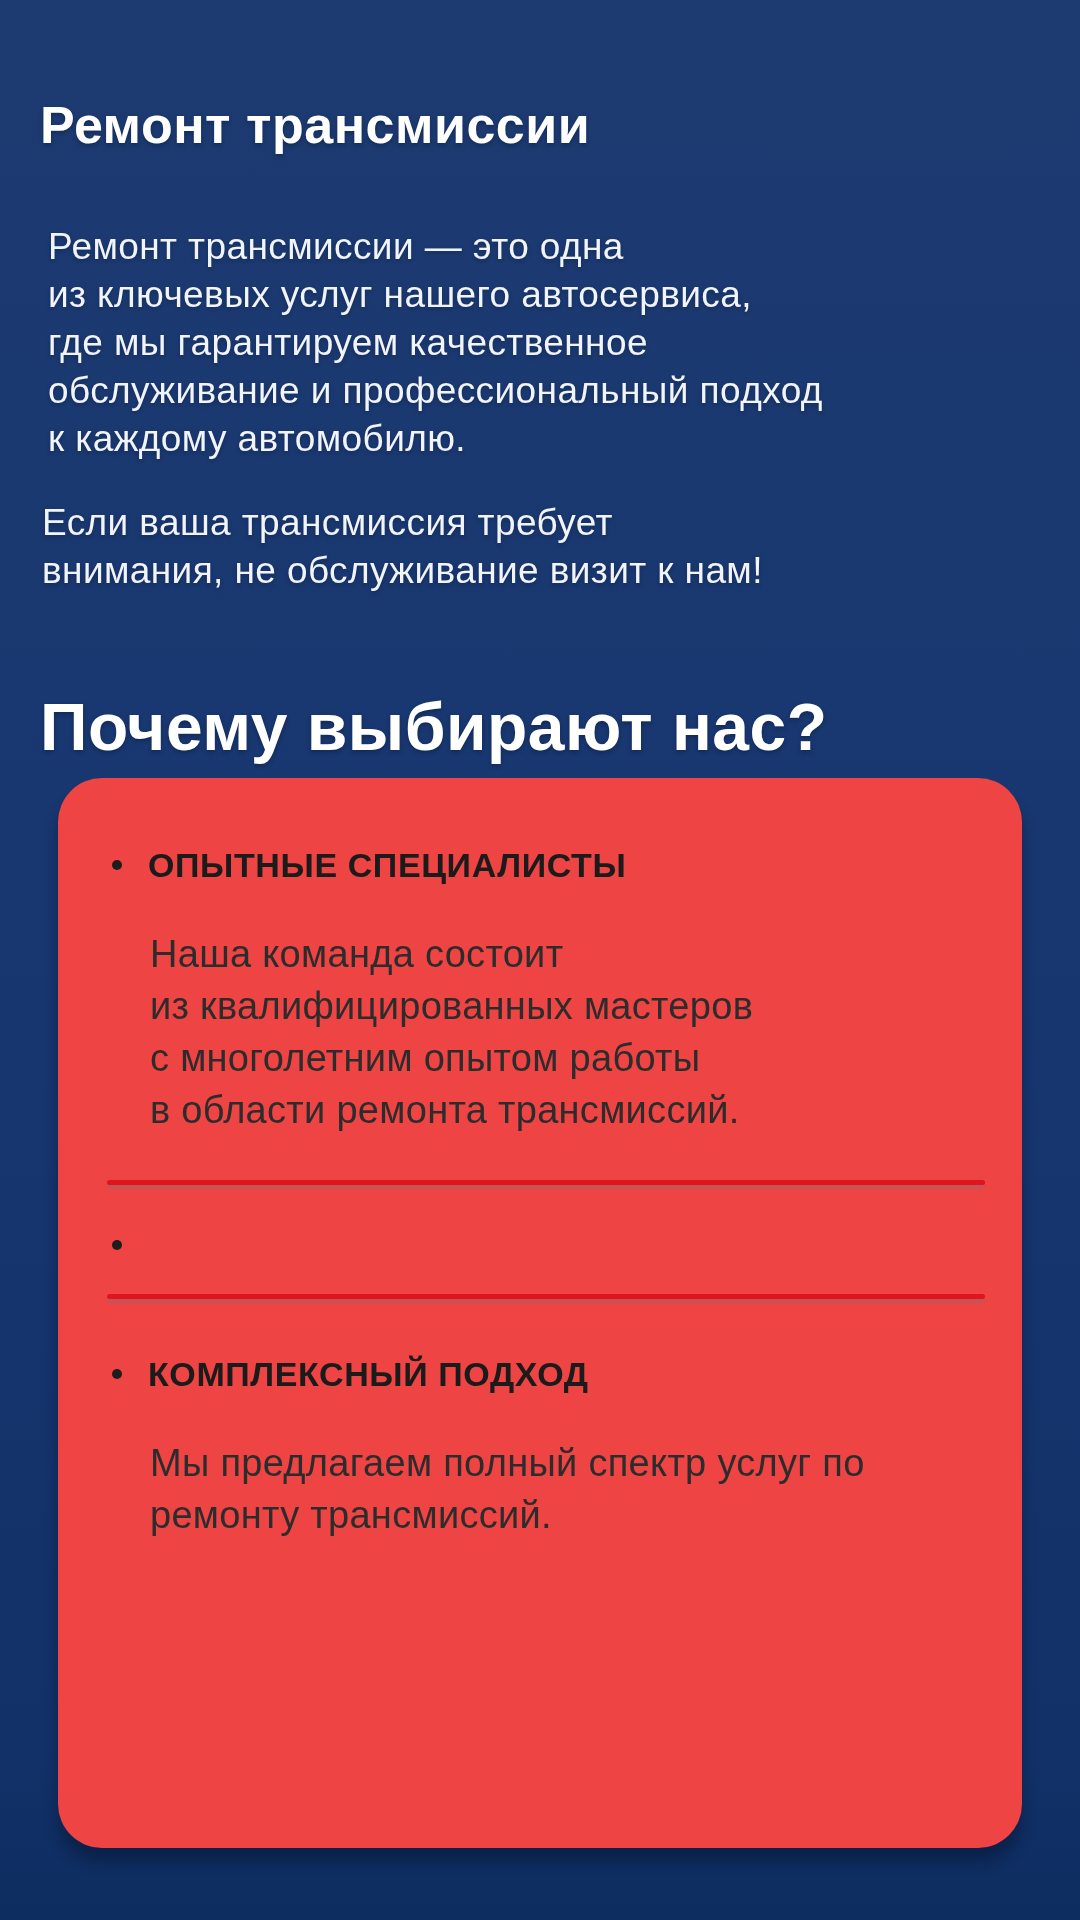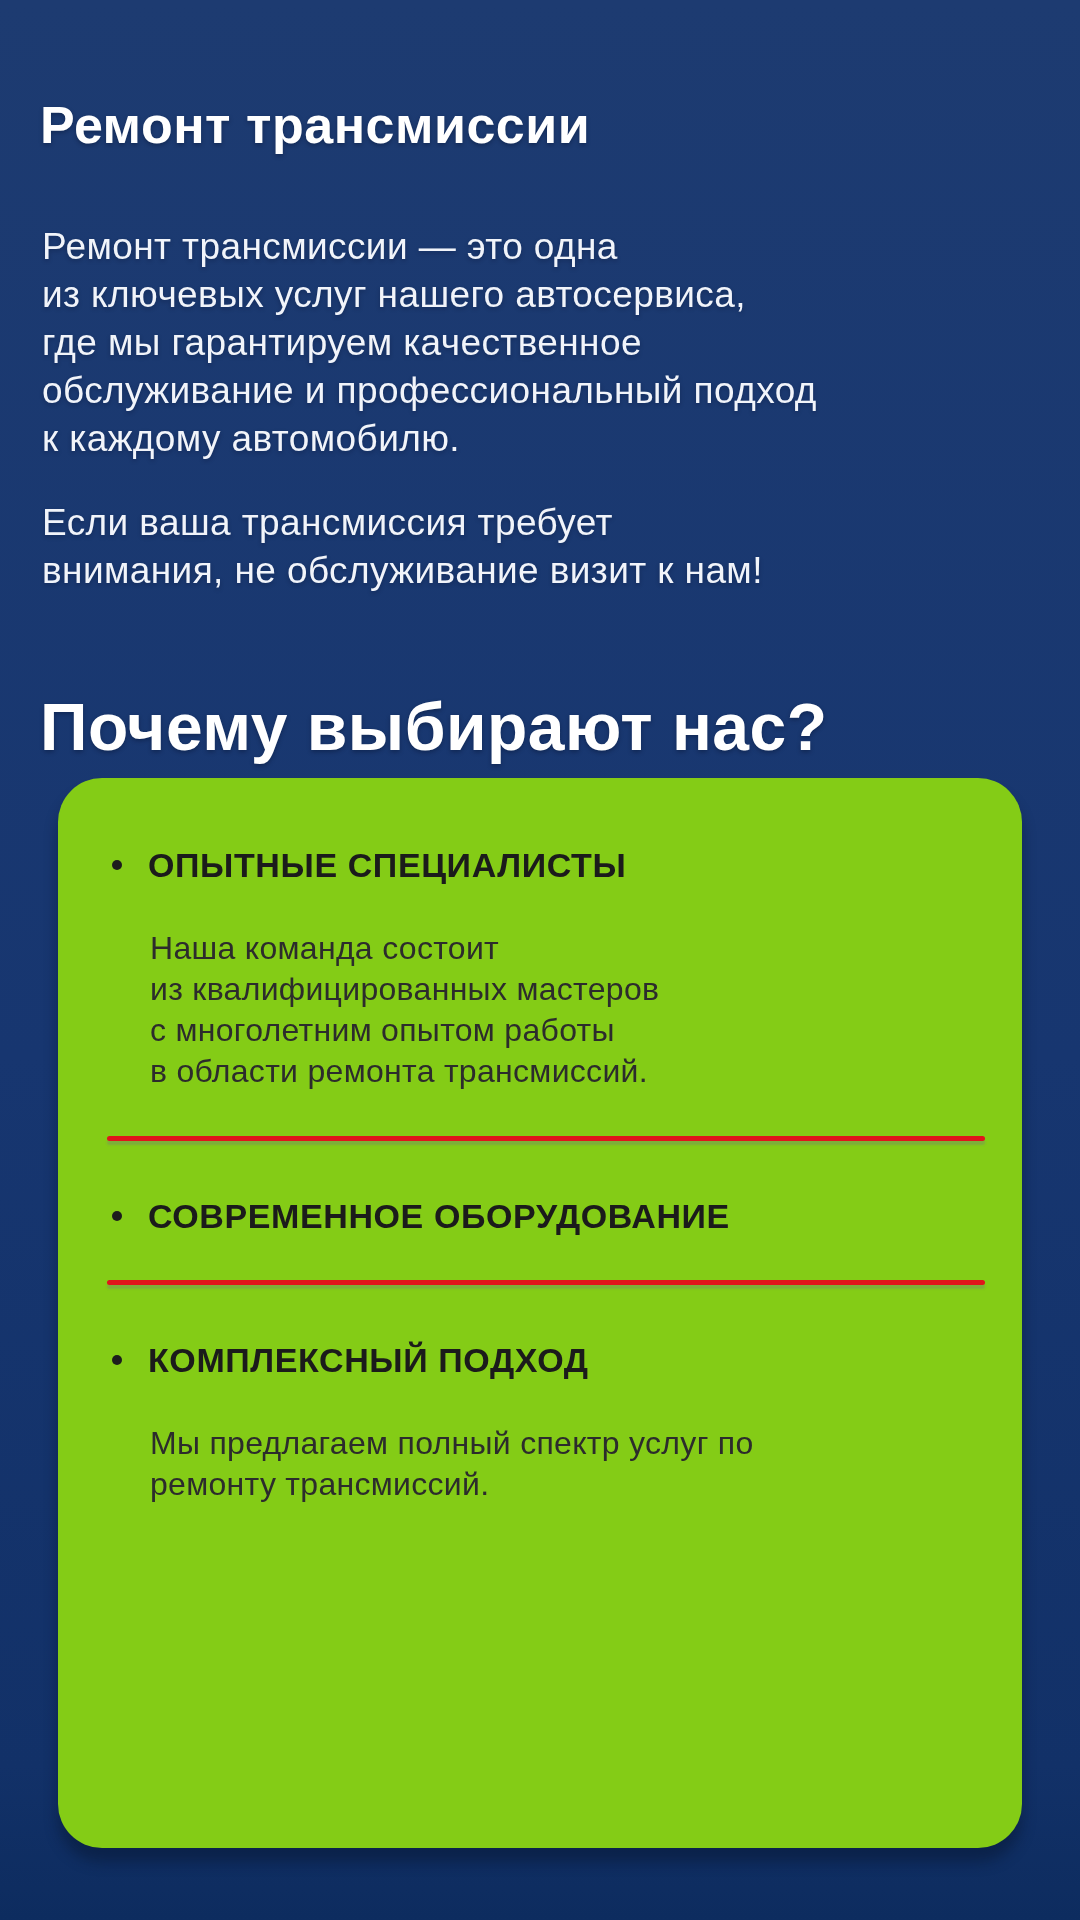--- a/index.html
+++ b/index.html
@@ -33,21 +33,21 @@
     position: absolute;
     left: 42px;
     color: #f1f4fa;
     font-size: 37px;
     line-height: 48px;
     font-weight: 300;
     letter-spacing: 0.4px;
     text-shadow: 0 2px 4px rgba(4, 12, 35, 0.28);
     white-space: pre-line;
   }
-  .intro-1 { top: 186px; }
+  .intro-1 { top: 186px; margin-left: 6px; }
   .intro-2 { top: 462px; }
 
   .section-heading {
     position: absolute;
     left: 40px;
     top: 636px;
     font-size: 66px;
     line-height: 72px;
     font-weight: bold;
     color: #ffffff;
@@ -55,21 +55,21 @@
     text-shadow: 0 2px 4px rgba(4, 12, 35, 0.35);
   }
 
   
   .benefits-card {
     position: absolute;
     left: 58px;
     top: 778px;
     width: 964px;
     height: 1070px;
-    background: #84cc16;
+    background: #ef4444;
     border-radius: 44px;
     box-shadow: 0 14px 14px rgba(6, 20, 45, 0.45);
     display: flex;
     flex-direction: column;
     padding-top: 12px;
     box-sizing: border-box;
   }
 
   .item-heading {
     display: flex;
@@ -87,22 +87,22 @@
   .item-heading-text {
     font-size: 34px;
     line-height: 40px;
     font-weight: bold;
     color: #1b1b1b;
     letter-spacing: 0.6px;
   }
 
   .item-body {
     margin: 43px 60px 0 92px;
-    font-size: 32px;
-    line-height: 41px;
+    font-size: 38px;
+    line-height: 52px;
     font-weight: 300;
     color: #2c2c2c;
     letter-spacing: 0.3px;
     white-space: pre-line;
   }
 
   .divider {
     margin: 44px 0 0 49px;
     width: 878px;
     height: 5px;
@@ -135,21 +135,20 @@
   </div>
   <p class="item-body">Наша команда состоит
 из квалифицированных мастеров
 с многолетним опытом работы
 в области ремонта трансмиссий.</p>
 
   <div class="divider"></div>
 
   <div class="item-heading">
     <span class="bullet-dot"></span>
-    <span class="item-heading-text">СОВРЕМЕННОЕ ОБОРУДОВАНИЕ</span>
   </div>
 
   <div class="divider"></div>
 
   <div class="item-heading">
     <span class="bullet-dot"></span>
     <span class="item-heading-text">КОМПЛЕКСНЫЙ ПОДХОД</span>
   </div>
   <p class="item-body">Мы предлагаем полный спектр услуг по
 ремонту трансмиссий.</p>

